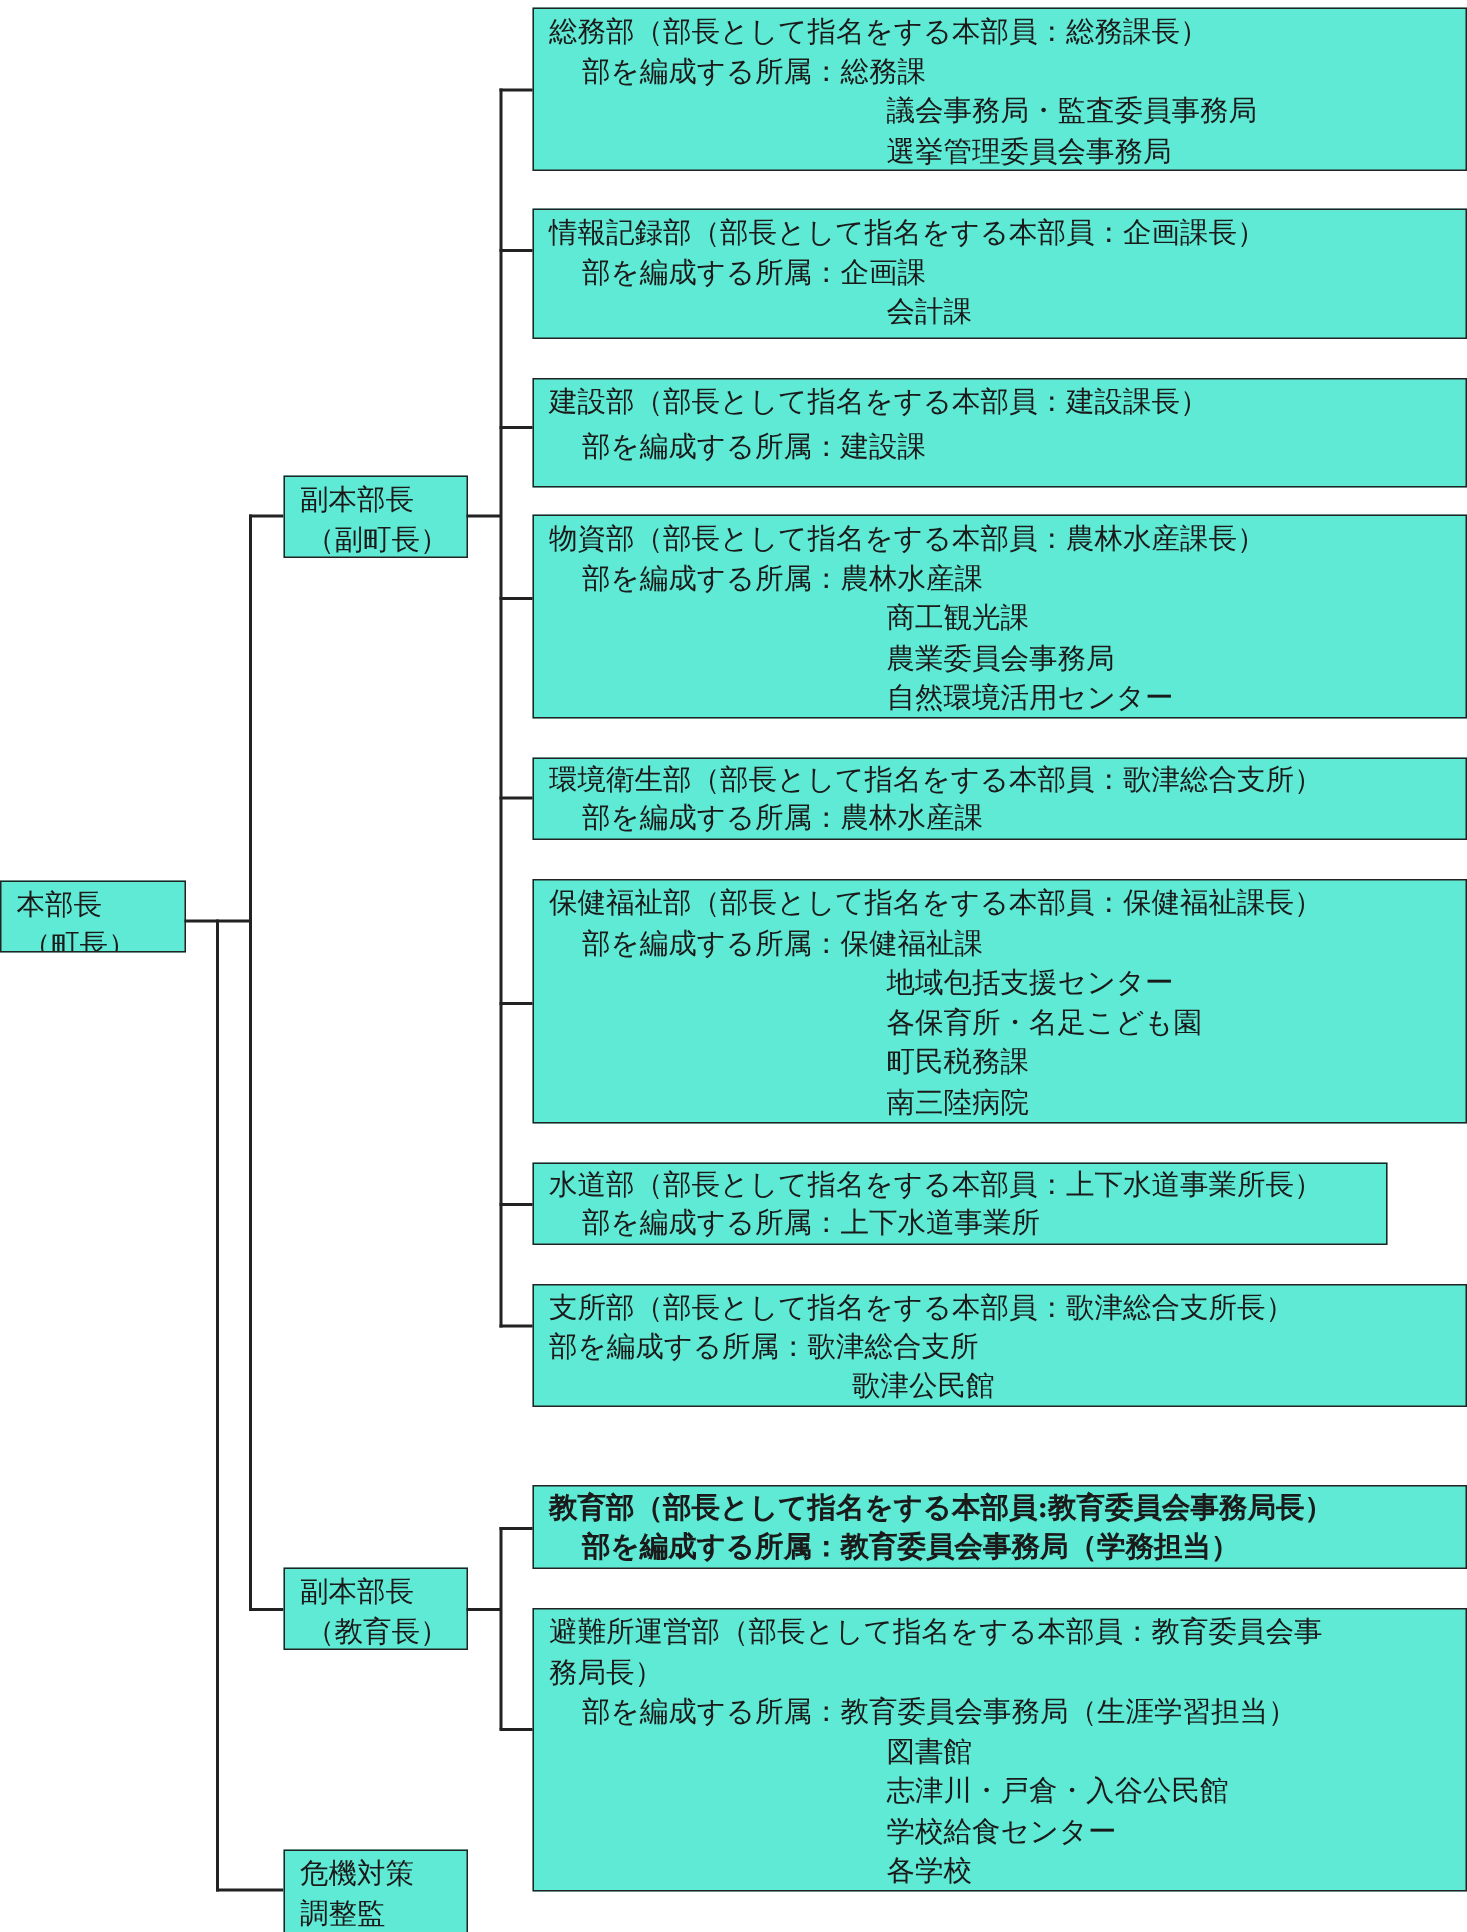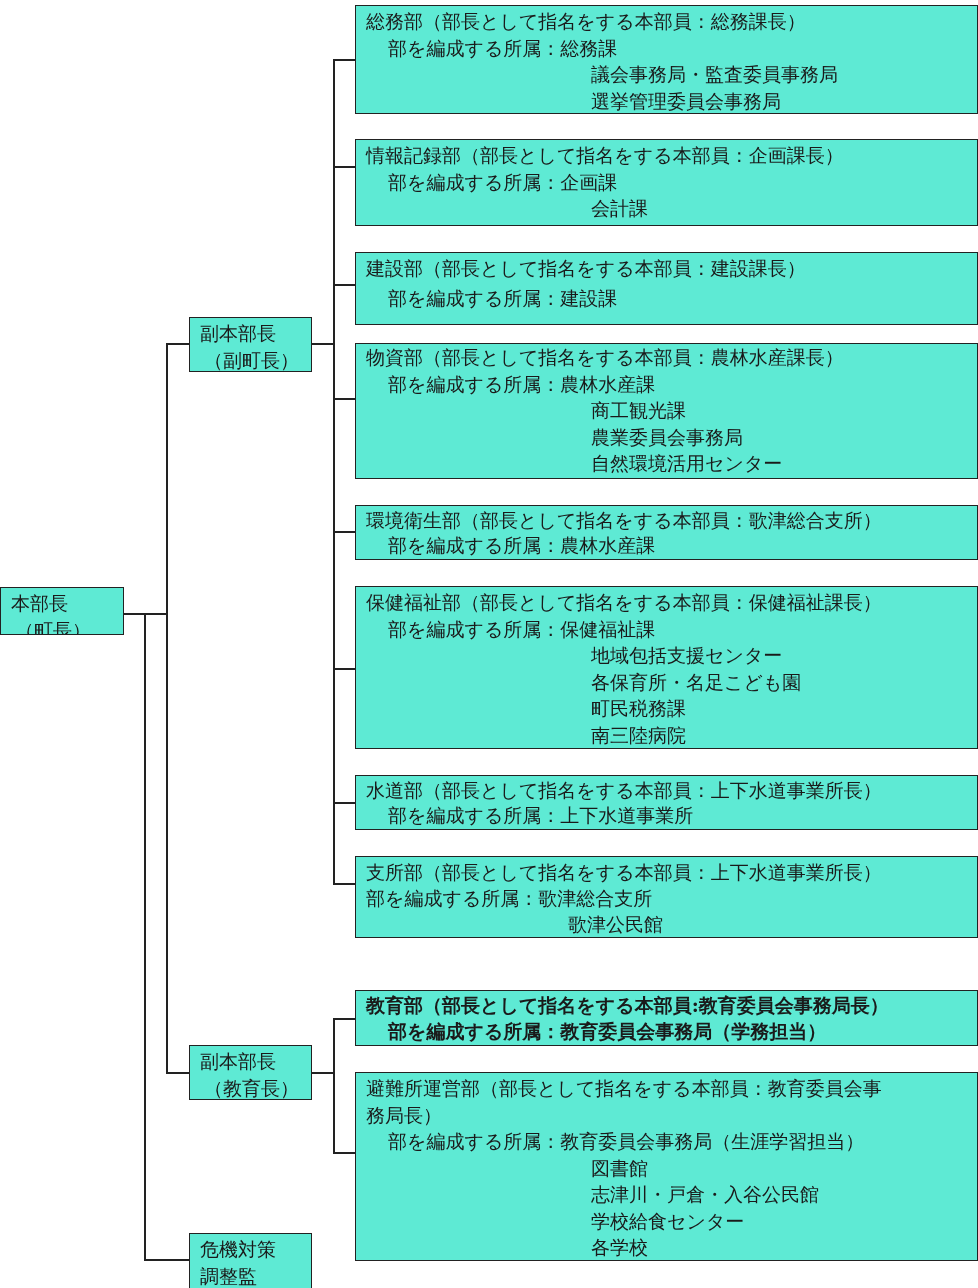--- a/index.html
+++ b/index.html
@@ -79,21 +79,21 @@
   <span class="row">情報記録部（部長として指名をする本部員：企画課長）</span>
   <span class="row indent1"><span>部を編成する所属：</span><span>企画課</span></span>
   <span class="row member-indent">会計課</span>
 </div>
 
 <div class="box" style="left:355px;top:252px;width:623px;height:73px;">
   <span class="row">建設部（部長として指名をする本部員：建設課長）</span>
   <span class="row indent1" style="margin-top:3px"><span>部を編成する所属：</span><span>建設課</span></span>
 </div>
 
-<div class="box" style="left:355px;top:343px;width:623px;height:136px;font-family:Liberation Mono, monospace;">
+<div class="box" style="left:355px;top:343px;width:623px;height:136px;">
   <span class="row">物資部（部長として指名をする本部員：農林水産課長）</span>
   <span class="row indent1"><span>部を編成する所属：</span><span>農林水産課</span></span>
   <span class="row member-indent">商工観光課</span>
   <span class="row member-indent">農業委員会事務局</span>
   <span class="row member-indent">自然環境活用センター</span>
 </div>
 
 <div class="box" style="left:355px;top:505px;width:623px;height:55px;line-height:25px;">
   <span class="row" style="height:25px">環境衛生部（部長として指名をする本部員：歌津総合支所）</span>
   <span class="row indent1" style="height:25px"><span>部を編成する所属：</span><span>農林水産課</span></span>
@@ -101,27 +101,27 @@
 
 <div class="box" style="left:355px;top:586px;width:623px;height:163px;">
   <span class="row">保健福祉部（部長として指名をする本部員：保健福祉課長）</span>
   <span class="row indent1"><span>部を編成する所属：</span><span>保健福祉課</span></span>
   <span class="row member-indent">地域包括支援センター</span>
   <span class="row member-indent">各保育所・名足こども園</span>
   <span class="row member-indent">町民税務課</span>
   <span class="row member-indent">南三陸病院</span>
 </div>
 
-<div class="box" style="left:355px;top:775px;width:623px;height:55px;line-height:25px;">
+<div class="box" style="left:355px;top:775px;width:570px;height:55px;line-height:25px;">
   <span class="row" style="height:25px">水道部（部長として指名をする本部員：上下水道事業所長）</span>
   <span class="row indent1" style="height:25px"><span>部を編成する所属：</span><span>上下水道事業所</span></span>
 </div>
 
 <div class="box" style="left:355px;top:856px;width:623px;height:82px;line-height:26px;">
-  <span class="row" style="height:26px">支所部（部長として指名をする本部員：上下水道事業所長）</span>
+  <span class="row" style="height:26px">支所部（部長として指名をする本部員：歌津総合支所長）</span>
   <span class="row" style="height:26px"><span>部を編成する所属：</span><span>歌津総合支所</span></span>
   <span class="row member-indent-s" style="height:26px">歌津公民館</span>
 </div>
 
 <div class="box" style="left:355px;top:990px;width:623px;height:56px;line-height:25.5px;font-weight:bold;">
   <span class="row" style="height:25.5px">教育部（部長として指名をする本部員:教育委員会事務局長）</span>
   <span class="row indent1" style="height:25.5px"><span>部を編成する所属：</span><span>教育委員会事務局（学務担当）</span></span>
 </div>
 
 <div class="box" style="left:355px;top:1072px;width:623px;height:189px;">

